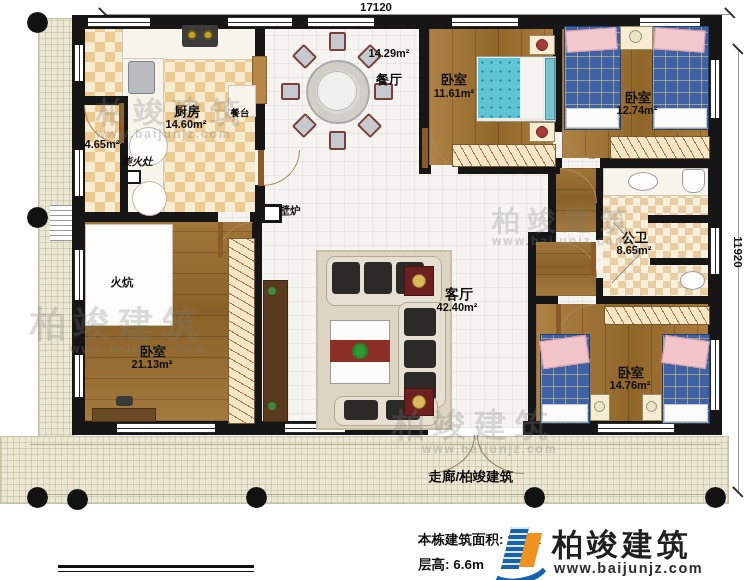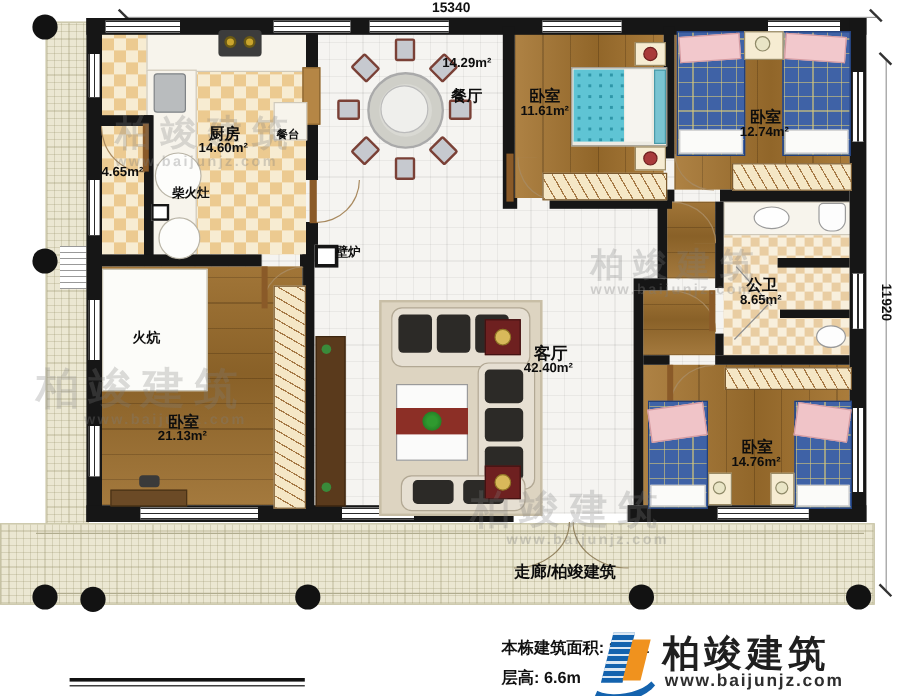--- a/index.html
+++ b/index.html
@@ -51,21 +51,21 @@
 <body>
 
 <div id="stage">
 
   <div class="dimline" style="left:104px;top:14px;width:626px;height:1px;"></div>
   <div class="dimline" style="left:738px;top:50px;width:1px;height:442px;"></div>
   <div class="tick" style="left:97px;top:12px;"></div>
   <div class="tick" style="left:723px;top:12px;"></div>
   <div class="tick" style="left:731px;top:48px;"></div>
   <div class="tick" style="left:731px;top:491px;"></div>
-  <div class="dim" style="left:360px;top:1px;">15340</div>
+  <div class="dim" style="left:360px;top:1px;">17120</div>
   <div class="dim" style="left:708px;top:246px;width:60px;text-align:center;transform:rotate(90deg);">11920</div>
 
   <div class="porch" style="left:38px;top:18px;width:34px;height:440px;"></div>
   <div class="porch" style="left:0px;top:436px;width:727px;height:66px;"></div>
   <div class="dimline" style="left:30px;top:444px;width:690px;height:1px;background:#b0ac8e;"></div>
   <div class="dimline" style="left:30px;top:494px;width:697px;height:1px;background:#b0ac8e;"></div>
   <div class="win-h" style="left:50px;top:205px;width:22px;height:36px;background-image:repeating-linear-gradient(to bottom,#999 0 1px,transparent 1px 5px);"></div>
 
   <div class="tile" style="left:78px;top:22px;width:637px;height:406px;"></div>
   <div class="checker" style="left:85px;top:22px;width:170px;height:190px;"></div>
@@ -258,21 +258,21 @@
 
   <div class="lbl nm" style="left:389px;top:33px;margin-top:40px;">餐厅</div>
   <div class="lbl ar" style="left:389px;top:48px;">14.29m²</div>
   <div class="lbl nm" style="left:454px;top:73px;">卧室</div>
   <div class="lbl ar" style="left:454px;top:88px;">11.61m²</div>
   <div class="lbl nm" style="left:638px;top:91px;">卧室</div>
   <div class="lbl ar" style="left:637px;top:105px;">12.74m²</div>
   <div class="lbl nm" style="left:187px;top:105px;">厨房</div>
   <div class="lbl ar" style="left:186px;top:119px;">14.60m²</div>
   <div class="lbl ar" style="left:102px;top:139px;">4.65m²</div>
-  <div class="lbl sm" style="left:159px;top:156px;">柴火灶</div>
+  <div class="lbl sm" style="left:137px;top:156px;font-style:italic;">柴火灶</div>
   <div class="lbl" style="left:240px;top:108px;font-size:9.5px;">餐台</div>
   <div class="lbl sm" style="left:290px;top:205px;">壁炉</div>
   <div class="lbl nm" style="left:635px;top:231px;">公卫</div>
   <div class="lbl ar" style="left:634px;top:245px;">8.65m²</div>
   <div class="lbl nm" style="left:459px;top:287px;font-size:14px;">客厅</div>
   <div class="lbl ar" style="left:457px;top:302px;">42.40m²</div>
   <div class="lbl sm" style="left:122px;top:277px;font-size:11.5px;">火炕</div>
   <div class="lbl nm" style="left:153px;top:345px;">卧室</div>
   <div class="lbl ar" style="left:152px;top:359px;">21.13m²</div>
   <div class="lbl nm" style="left:631px;top:366px;">卧室</div>

